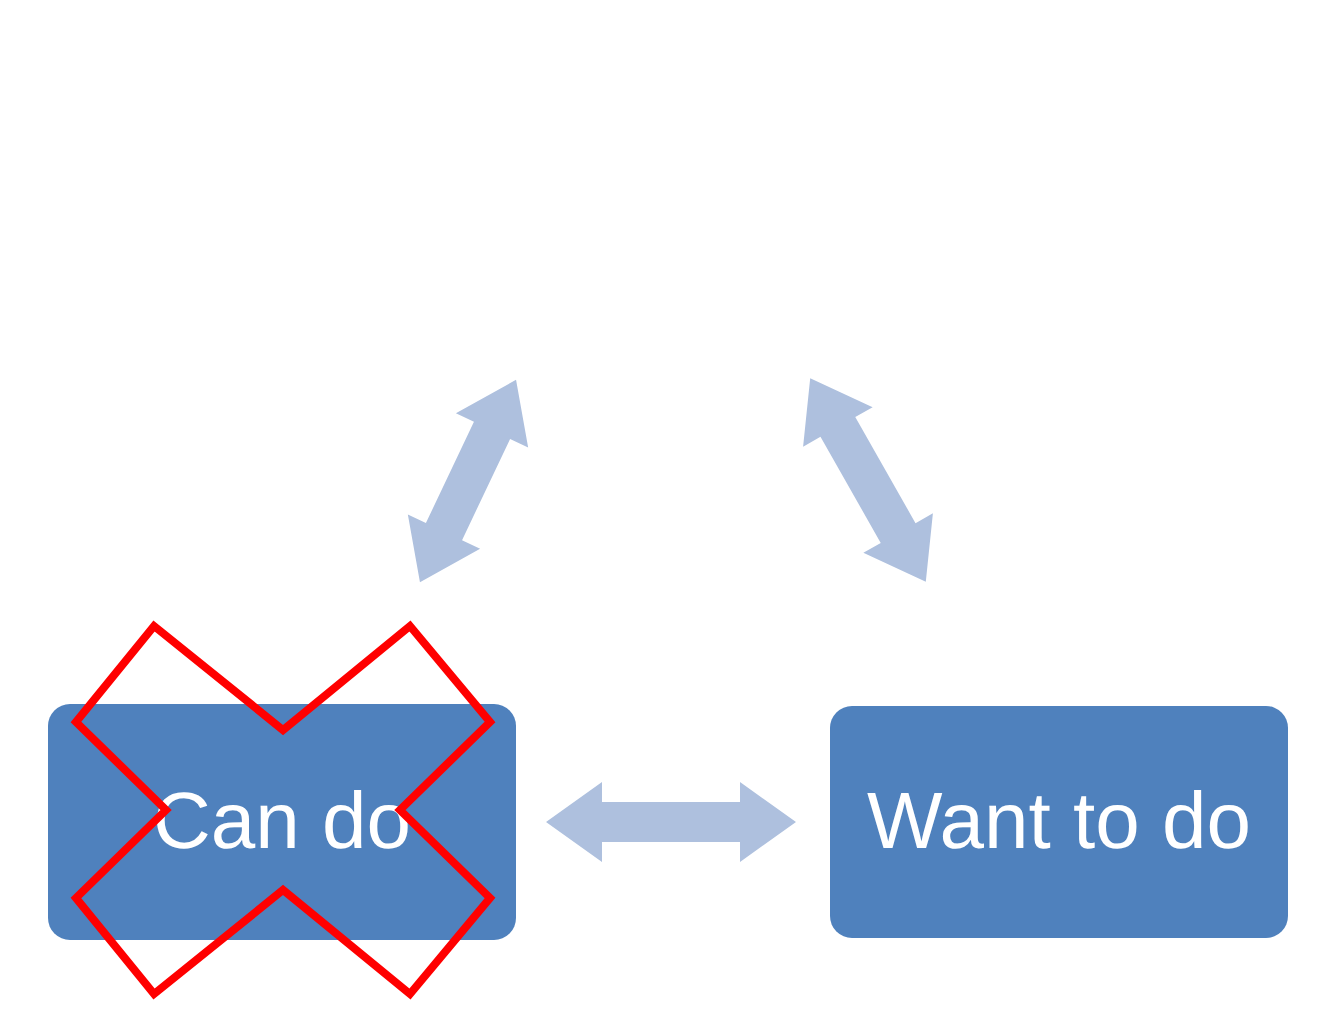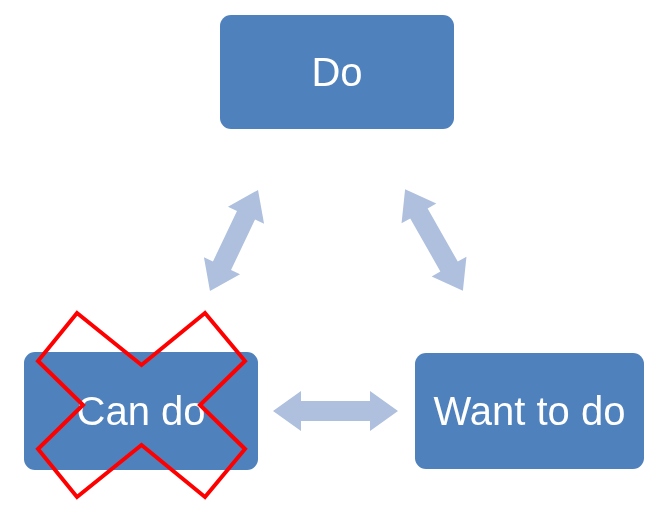--- a/index.html
+++ b/index.html
@@ -55,23 +55,20 @@
     stroke: var(--cross-stroke);
     stroke-width: 4;
     stroke-linejoin: miter;
   }
 </style>
 </head>
 <body>
 
 <div id="canvas">
 
-  <div class="node" id="node-do">
-    <span class="node-label">Do</span>
-  </div>
 
   <div class="node" id="node-want-to-do">
     <span class="node-label">Want to do</span>
   </div>
 
   <div class="node" id="node-can-do">
     <span class="node-label">Can do</span>
   </div>
 
   <svg id="overlay" width="659" height="517" viewBox="0 0 659 517">

